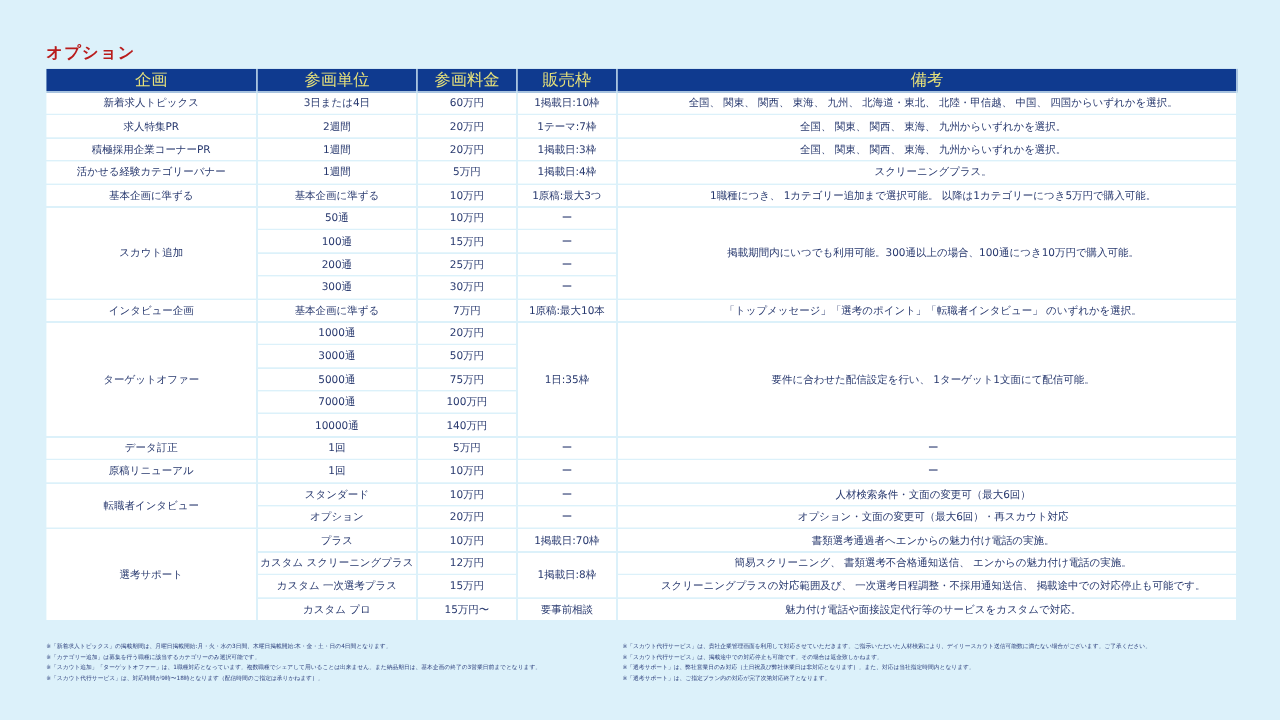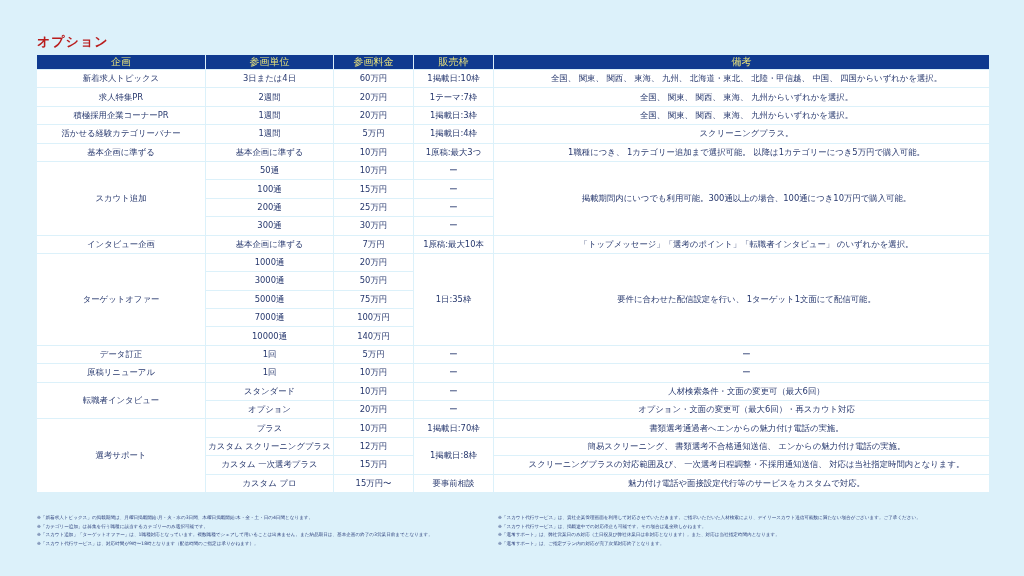--- a/index.html
+++ b/index.html
@@ -16,21 +16,21 @@
   }
   table {
     position:absolute; left:36px; top:54px;
     width:953px;
     border-collapse:collapse;
     table-layout:fixed;
     font-size:8.4px;
   }
   th {
     background:#0f3a8f; color:#e8e27a; font-weight:normal;
-    height:14px; padding:0; font-size:10px;
+    height:14px; padding:0; font-size:13px;
     border:1px solid #dcf1fa;
   }
   td {
     background:#ffffff;
     border:1.5px solid #dcf1fa;
     height:17.4px; padding:0;
     text-align:center; color:#27386e;
     white-space:nowrap; overflow:hidden;
   }
   td.note { text-align:center; padding-left:10px; }
@@ -194,21 +194,21 @@
     </tr>
     <tr>
       <td>カスタム スクリーニングプラス</td>
       <td>12万円</td>
       <td rowspan="2">1掲載日:8枠</td>
       <td class="note">簡易スクリーニング、 書類選考不合格通知送信、 エンからの魅力付け電話の実施。</td>
     </tr>
     <tr>
       <td>カスタム 一次選考プラス</td>
       <td>15万円</td>
-      <td class="note">スクリーニングプラスの対応範囲及び、 一次選考日程調整・不採用通知送信、 対応は当社指定時間内となります。</td>
+      <td class="note">スクリーニングプラスの対応範囲及び、 一次選考日程調整・不採用通知送信、 掲載途中での対応停止も可能です。</td>
     </tr>
     <tr>
       <td>カスタム プロ</td>
       <td>15万円〜</td>
       <td>要事前相談</td>
       <td class="note">魅力付け電話や面接設定代行等のサービスをカスタムで対応。</td>
     </tr>
   </tbody>
 </table>
 

